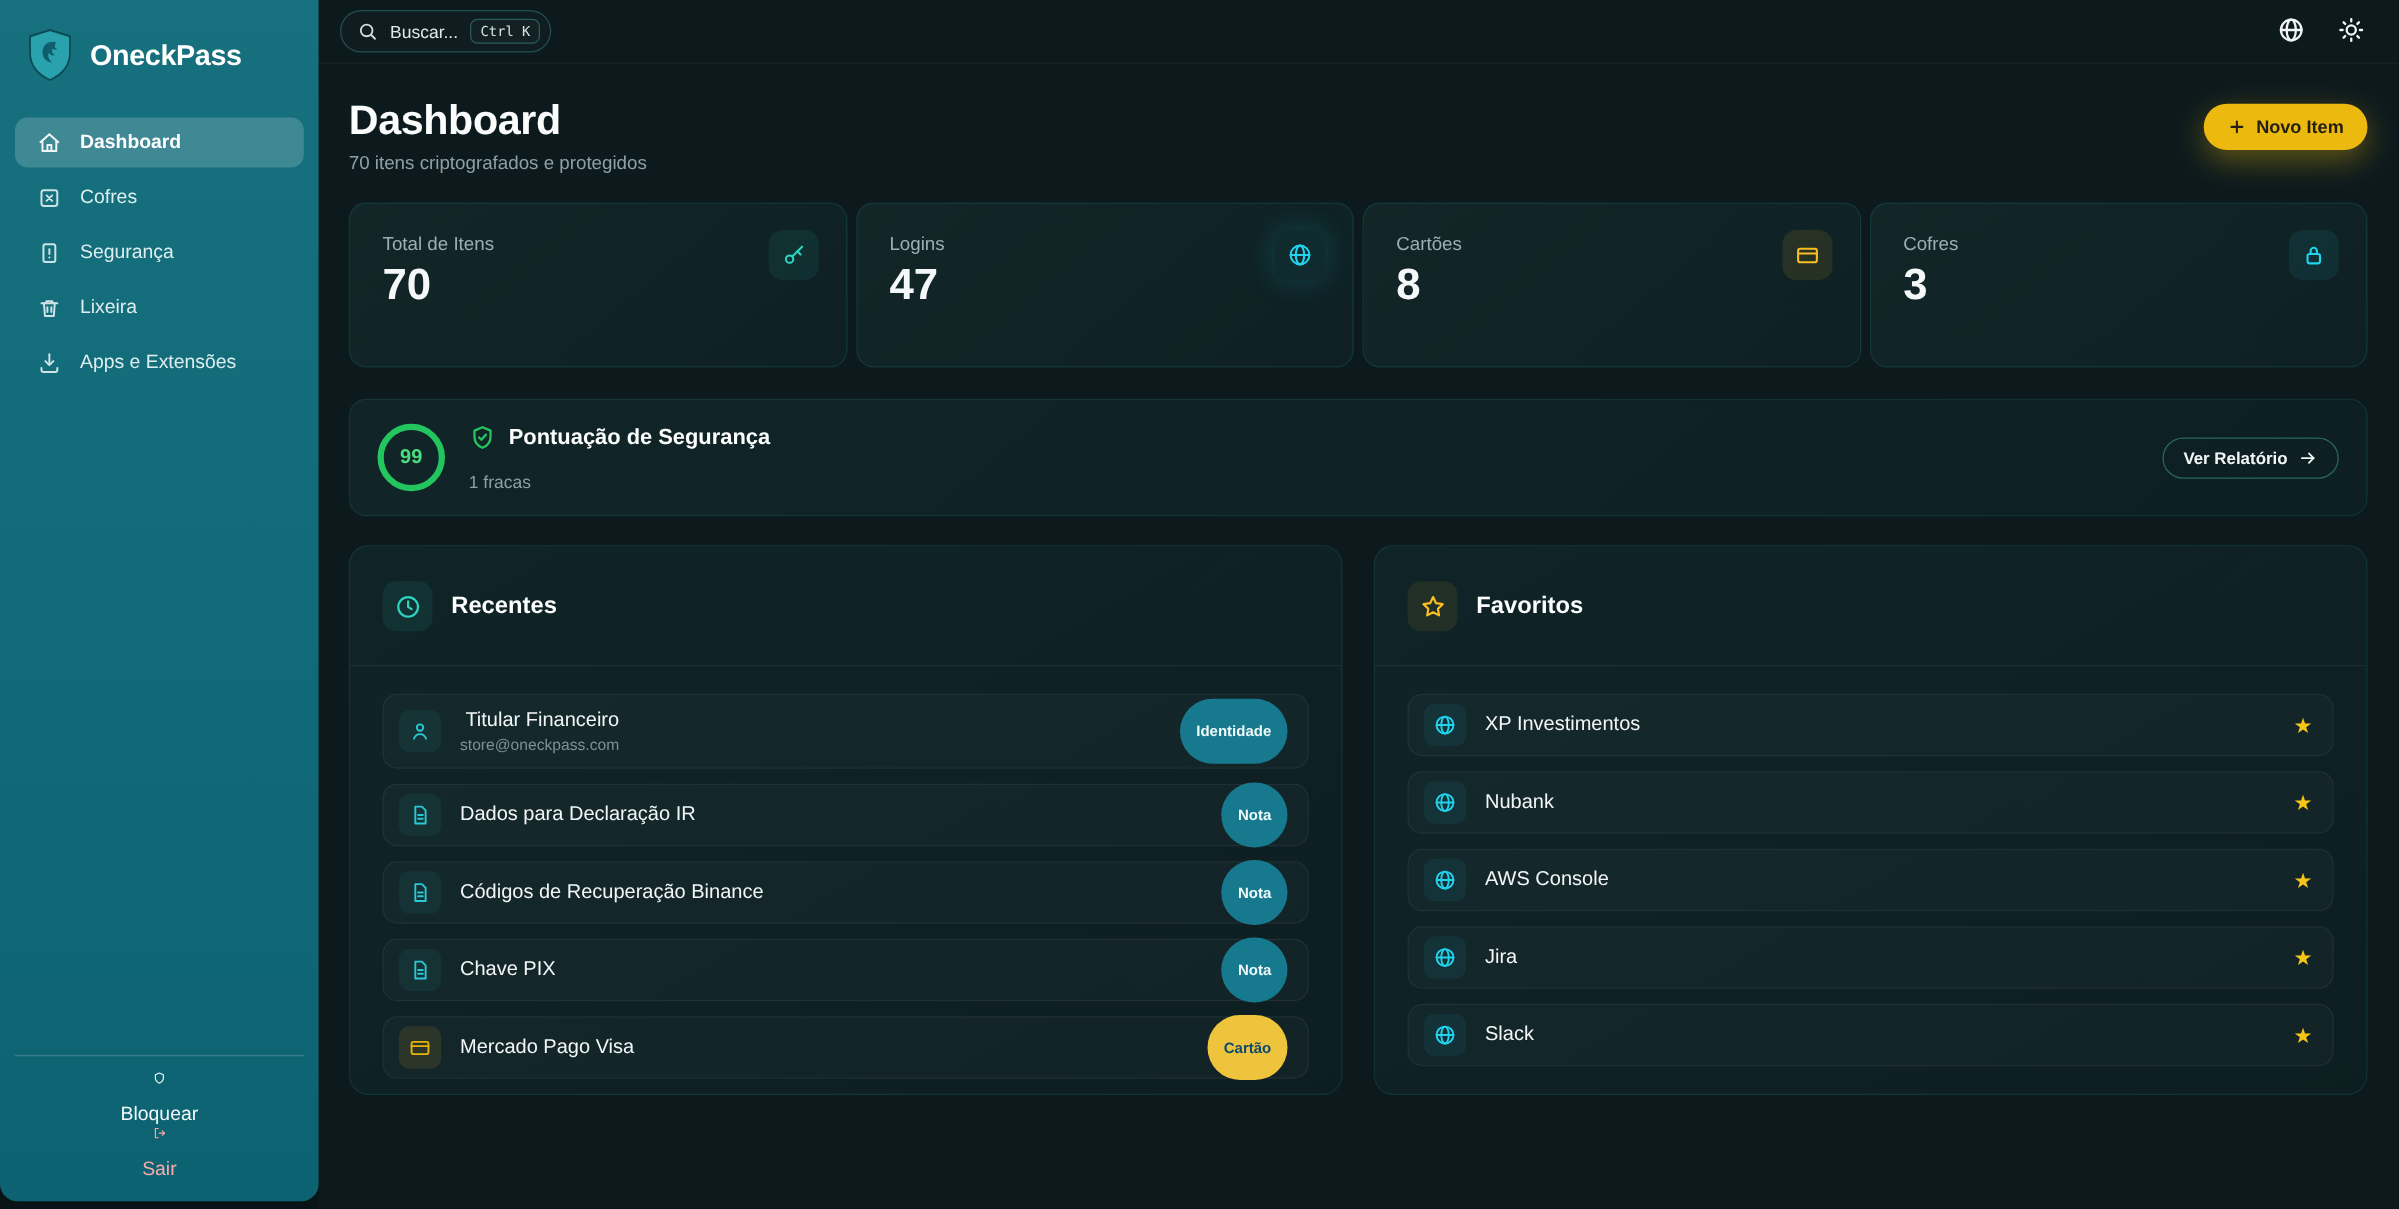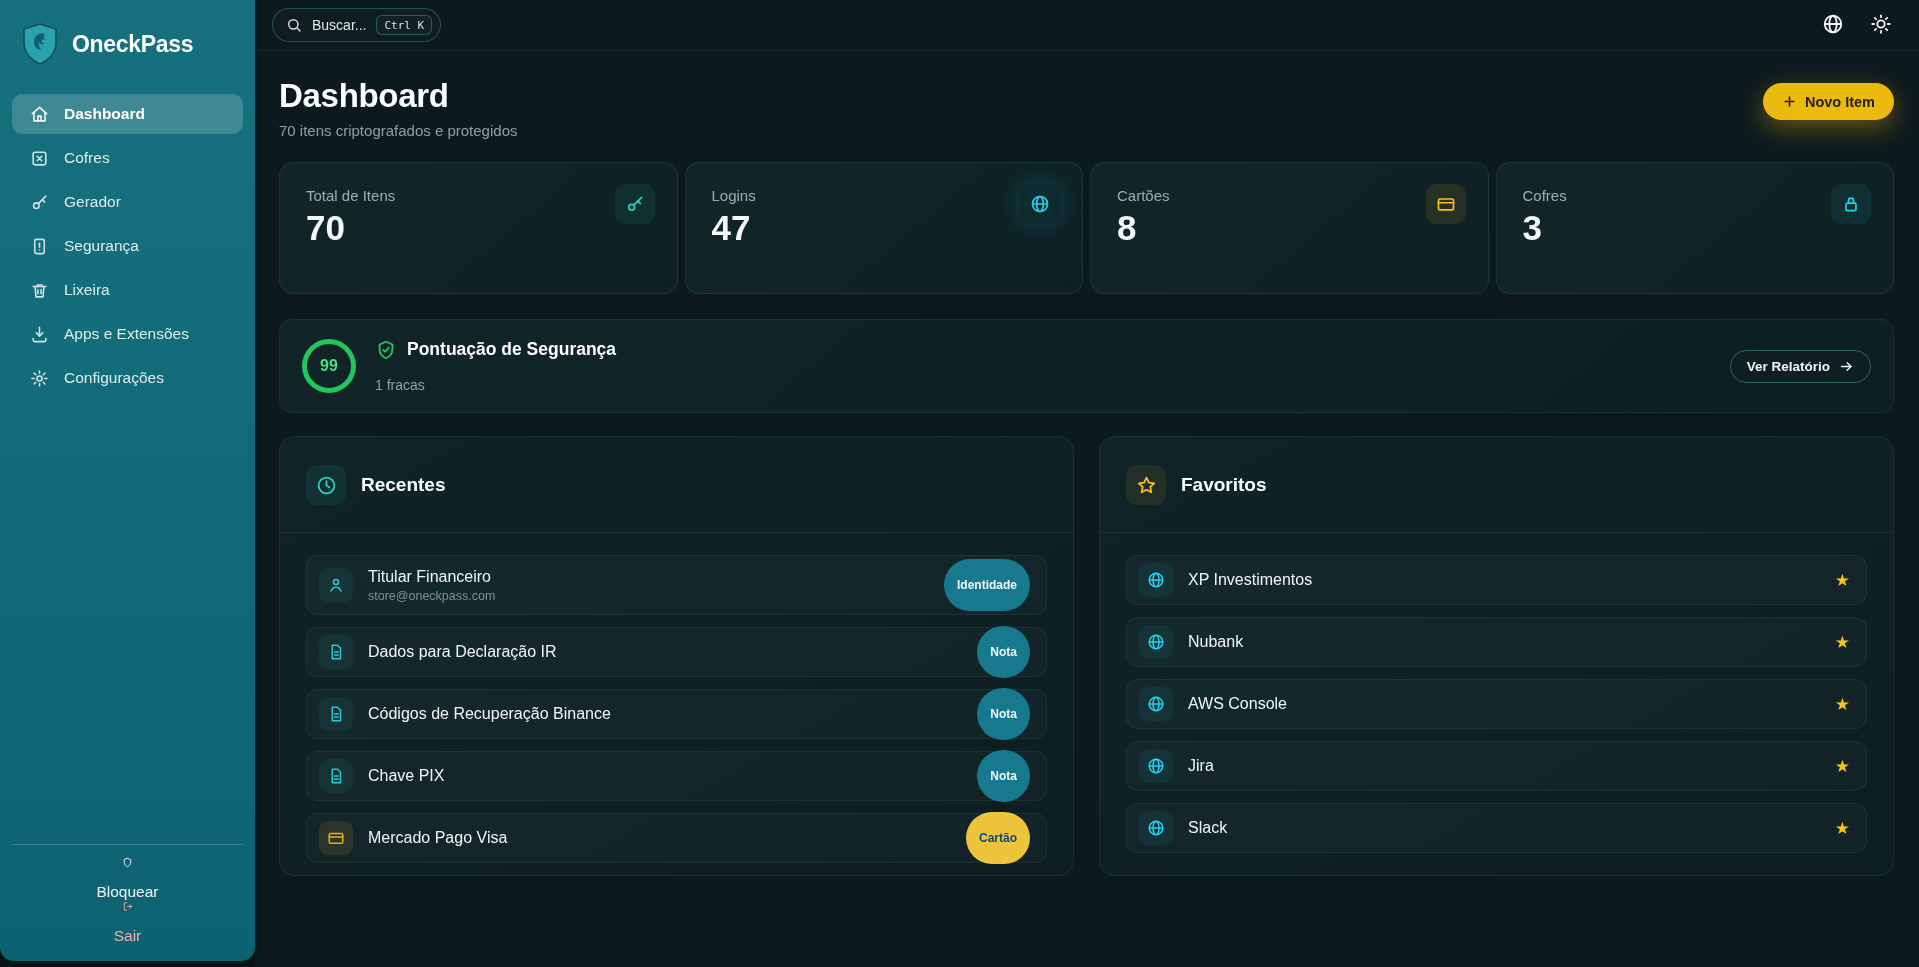--- a/index.html
+++ b/index.html
@@ -105,21 +105,21 @@
     height:440px; border-radius:16px;
     background:linear-gradient(150deg,#102428 0%,#0d1e21 100%);
     border:1px solid rgba(45,212,191,0.10);
   }
   .panel-head { display:flex; align-items:center; gap:15px; padding:28px 26px 27px 26px; border-bottom:1px solid rgba(255,255,255,0.06); }
   .panel-chip { width:40px; height:40px; border-radius:11px; display:flex; align-items:center; justify-content:center; }
   .panel-chip svg { width:21px; height:21px; }
   .panel-chip.teal  { color:#2dd4bf; background:rgba(45,212,191,0.08); }
   .panel-chip.amber { color:#fbbf24; background:rgba(251,191,36,0.08); }
   .panel-title { font-size:19px; font-weight:700; color:#fdfefe;text-align:right; }
-  .panel-body { padding:22px 26px; display:flex; flex-direction:column; gap:12px; }
+  .panel-body { padding:22px 26px; display:flex; flex-direction:column; gap:12px;text-align:right; }
   .row {
     display:flex; align-items:center; height:50px; padding:0 16px 0 12px; border-radius:12px;
     background:rgba(255,255,255,0.025); border:1px solid rgba(255,255,255,0.06); cursor:pointer;
   }
   .row.tall { height:60px; }
   .row-chip { width:34px; height:34px; border-radius:9px; display:flex; align-items:center; justify-content:center; margin-right:15px; flex:none; }
   .row-chip svg { width:18px; height:18px; }
   .row-chip.teal  { color:#2bc8d6; background:rgba(45,212,191,0.07); }
   .row-chip.amber { color:#eab308; background:rgba(251,191,36,0.10); }
   .row-chip.cyan  { color:#22d3ee; background:rgba(34,211,238,0.07); }
@@ -155,28 +155,20 @@
       </div>
       <div class="nav-item">
         <svg viewBox="0 0 24 24" fill="none" stroke="currentColor" stroke-width="2" stroke-linecap="round" stroke-linejoin="round">
             <rect x="4" y="4" width="16" height="16" rx="2.5"></rect>
             <path d="M9.2 9.2l5.6 5.6M14.8 9.2l-5.6 5.6"></path>
           </svg>
         <span>Cofres</span>
       </div>
       <div class="nav-item">
         <svg viewBox="0 0 24 24" fill="none" stroke="currentColor" stroke-width="2" stroke-linecap="round" stroke-linejoin="round">
-            <circle cx="8" cy="16" r="3.5"></circle>
-            <path d="M10.6 13.4L20 4"></path>
-            <path d="M15.5 8.5l3 3"></path>
-          </svg>
-        <span>Gerador</span>
-      </div>
-      <div class="nav-item">
-        <svg viewBox="0 0 24 24" fill="none" stroke="currentColor" stroke-width="2" stroke-linecap="round" stroke-linejoin="round">
             <rect x="6" y="3" width="12" height="18" rx="2"></rect>
             <path d="M12 8v5"></path>
             <path d="M12 16.5h.01"></path>
           </svg>
         <span>Segurança</span>
       </div>
       <div class="nav-item">
         <svg viewBox="0 0 24 24" fill="none" stroke="currentColor" stroke-width="2" stroke-linecap="round" stroke-linejoin="round">
             <path d="M4 7h16"></path>
             <path d="M9 7V5h6v2"></path>
@@ -185,27 +177,20 @@
           </svg>
         <span>Lixeira</span>
       </div>
       <div class="nav-item">
         <svg viewBox="0 0 24 24" fill="none" stroke="currentColor" stroke-width="2" stroke-linecap="round" stroke-linejoin="round">
             <path d="M12 3v10"></path>
             <path d="M8 10l4 4 4-4"></path>
             <path d="M4 17v2a2 2 0 002 2h12a2 2 0 002-2v-2"></path>
           </svg>
         <span>Apps e Extensões</span>
-      </div>
-      <div class="nav-item">
-        <svg viewBox="0 0 24 24" fill="none" stroke="currentColor" stroke-width="2" stroke-linecap="round" stroke-linejoin="round">
-            <circle cx="12" cy="12" r="3.2"></circle>
-            <path d="M12 2.5v3M12 18.5v3M2.5 12h3M18.5 12h3M5.2 5.2l2.1 2.1M16.7 16.7l2.1 2.1M18.8 5.2l-2.1 2.1M7.3 16.7l-2.1 2.1"></path>
-          </svg>
-        <span>Configurações</span>
       </div>
     </nav>
 
     <div class="sidebar-footer">
       <div class="footer-item">
         <svg viewBox="0 0 24 24" fill="none" stroke="currentColor" stroke-width="2" stroke-linecap="round" stroke-linejoin="round">
             <path d="M12 3l7 3v5.5c0 4.8-3.2 7.8-7 9.5-3.8-1.7-7-4.7-7-9.5V6z"></path>
           </svg>
         <span>Bloquear</span>
       </div>

